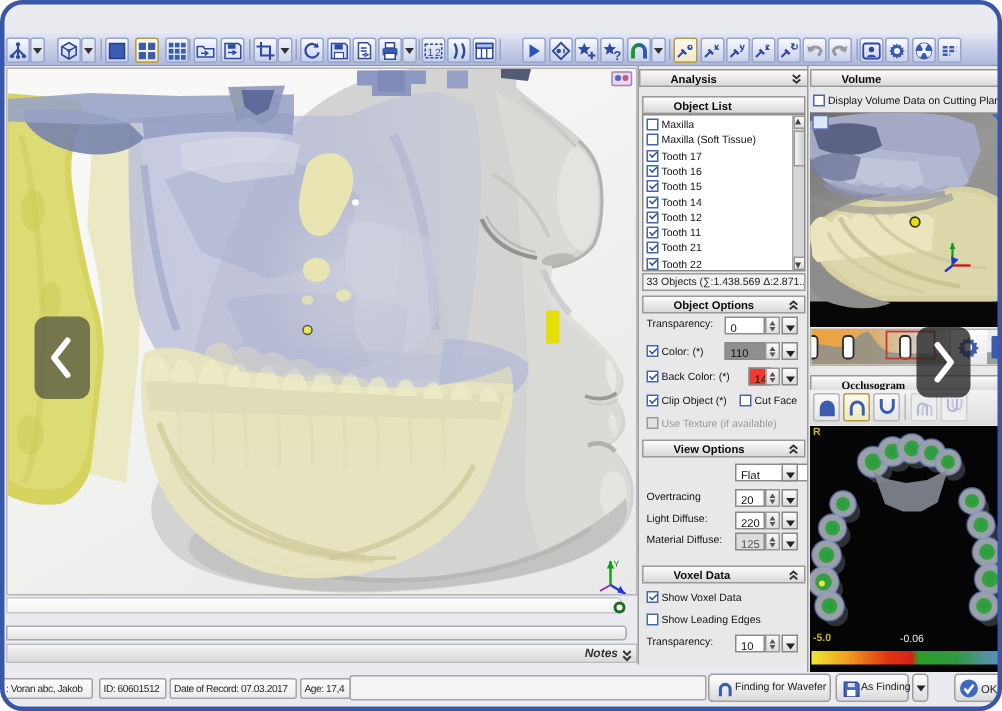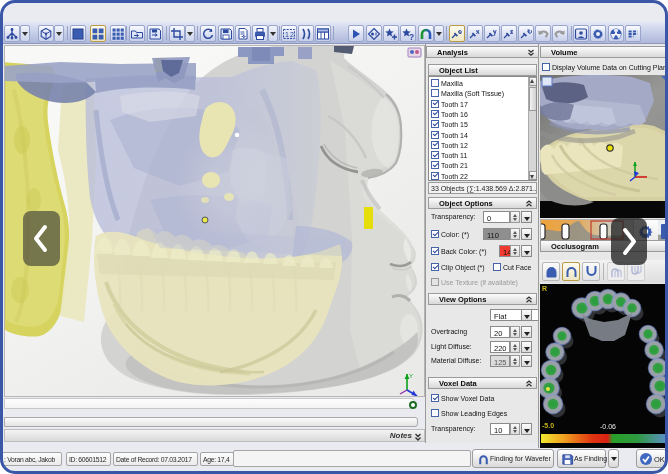--- a/index.html
+++ b/index.html
@@ -36,21 +36,21 @@
  background:linear-gradient(#f4f4f4,#dadada);border:1px solid #bdbdbd;}
 #notesbar span{position:absolute;right:12px;top:1px;font-size:8px;font-weight:bold;color:#333;font-style:italic;}
 
 .seg{position:absolute;top:452px;height:14px;border:1px solid #a5a5a5;border-radius:2px;
  background:linear-gradient(#fdfdfd,#ebebeb);font-size:6.8px;color:#2a2a2a;padding:2.5px 2px 0 2px;letter-spacing:-0.3px;white-space:nowrap;overflow:hidden;}
 
 .bbtn{position:absolute;top:449px;height:19px;white-space:nowrap;font-size:7.5px;border:1px solid #9d9d9d;border-radius:3px;
  background:linear-gradient(#ffffff,#e9e9e9 60%,#dadada);font-size:8px;color:#1a1a1a;z-index:5;}
 
 .hdr{position:absolute;height:12px;background:linear-gradient(#fcfcfc,#d8d8d8);border:1px solid #9a9a9a;
- font-size:7.5px;font-weight:bold;color:#0a0a0a;padding:1px 10px;white-space:nowrap;overflow:hidden;}
+ font-size:7.5px;font-weight:bold;color:#0a0a0a;padding:1px 20px;white-space:nowrap;overflow:hidden;}
 .row{position:absolute;font-size:7px;color:#111;white-space:nowrap;}
 .gray{color:#9a9a9a;}
 .cb{display:inline-block;width:8px;height:8px;border:1px solid #4565a8;background:#fff;vertical-align:-1.5px;margin-right:2px;}
 .cbg{display:inline-block;width:8px;height:8px;border:1px solid #999;background:#e4e4e4;vertical-align:-1.5px;margin-right:2px;}
 .cbc{display:inline-block;width:8px;height:8px;border:1px solid #4565a8;background:#fff;vertical-align:-1.5px;margin-right:2px;position:relative;}
 .cbc:after{content:"";position:absolute;left:0.5px;top:0.5px;width:4px;height:2px;
  border-left:1.5px solid #2a4a9a;border-bottom:1.5px solid #2a4a9a;transform:rotate(-45deg);}
 .valbox{position:absolute;height:12px;border:1px solid #8a8a8a;background:#fff;font-size:7.5px;color:#111;padding:1.5px 0 0 3px;}
 .spin{position:absolute;width:10px;height:12px;border:1px solid #9a9a9a;background:linear-gradient(#f8f8f8,#ddd);}
 .spin:before{content:"";position:absolute;left:1.5px;top:1.5px;border-left:2.5px solid transparent;border-right:2.5px solid transparent;border-bottom:3px solid #555;}
@@ -596,21 +596,21 @@
             <rect x="21" y="4" width="7" height="15" rx="2.5"></rect>
             <rect x="59" y="4" width="7" height="15" rx="2.5"></rect>
           </g>
 <rect x="50" y="1" width="32" height="18" fill="none" stroke="#c03a30" stroke-width="1.2"></rect>
 </svg><div style="position:absolute;left:92px;top:0px;width:25px;height:23px;background:linear-gradient(#fdfdfd,#e8e8e8);border-left:1px solid #bbb;">
           <svg width="17" height="17" viewBox="0 0 14 14" style="position:absolute;left:3px;top:3px;">
             <path d="M7 1.6l1 1.6 1.8-.6.2 1.9 1.9.2-.6 1.8 1.6 1-1.6 1 .6 1.8-1.9.2-.2 1.9-1.8-.6-1 1.6-1-1.6-1.8.6-.2-1.9-1.9-.2.6-1.8-1.6-1 1.6-1-.6-1.8 1.9-.2.2-1.9 1.8.6z" fill="#3a5cb0"></path>
             <circle cx="7" cy="7" r="2.2" fill="#eef1fa"></circle>
           </svg>
         </div><div style="position:absolute;left:120px;top:4px;width:8px;height:15px;background:#3a5cb0;border-radius:1px;"></div></div>
-      <div class="hdr" style="left:1px;top:196px;width:129px;">Occlusogram</div>
+      <div class="hdr" style="left:1px;top:206px;width:129px;font-family:Liberation Serif, serif;">Occlusogram</div>
       <div style="position:absolute;left:1px;top:216px;width:129px;height:23px;background:linear-gradient(#f2f2f2,#dedede);">
         <div style="position:absolute;left:2px;top:2px;width:18px;height:19px;border:1px solid #b8b8b8;background:linear-gradient(#fbfbfb,#e4e4e4);border-radius:2px;">
           <svg width="15" height="15" viewBox="0 0 15 15" style="position:absolute;left:1px;top:1px;">
             <path d="M3 13V8a4.5 4.5 0 0 1 9 0v5z" fill="#3a5cb0" stroke="#3a5cb0"></path>
           </svg>
         </div>
         <div style="position:absolute;left:22px;top:2px;width:18px;height:19px;border:1px solid #b99a45;background:linear-gradient(#fdfbef,#eee7c4);border-radius:2px;">
           <svg width="15" height="15" viewBox="0 0 15 15" style="position:absolute;left:1px;top:1px;">
             <path d="M3.5 13V8a4 4 0 0 1 8 0v5" stroke="#3a5cb0" stroke-width="2" fill="none"></path>
           </svg>

